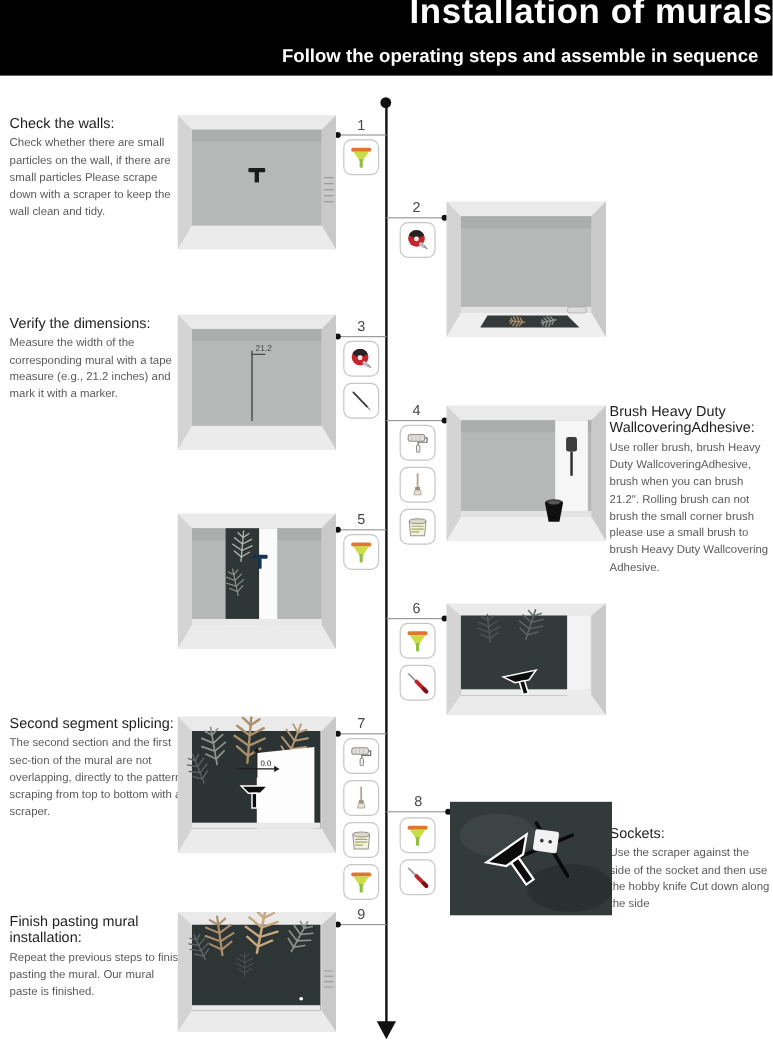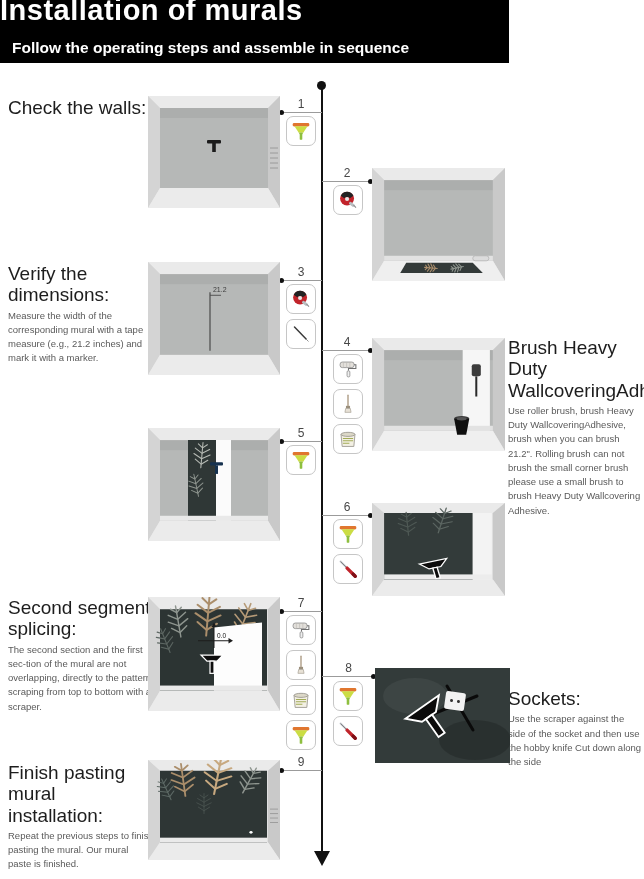--- a/index.html
+++ b/index.html
@@ -1,30 +1,30 @@
 <!DOCTYPE html>
 <html><head>
 <meta charset="utf-8">
 <style>
   html,body{margin:0;padding:0;background:#fff;}
   .page{position:relative;width:644px;height:879px;background:#ffffff;overflow:hidden;
         font-family:"Liberation Sans",sans-serif;}
   
-  .header{position:absolute;left:0;top:0;width:509px;height:63px;background:#000;
-          display:flex;flex-direction:column;align-items:flex-start;justify-content:center;gap:1px;}
+  .header{position:absolute;left:0;top:0;width:644px;height:63px;background:#000;
+          display:flex;flex-direction:column;align-items:flex-end;justify-content:center;gap:1px;}
   .header h1{margin:0;color:#fff;font-size:29px;font-weight:700;letter-spacing:.5px;line-height:1.1;}
   .header h2{margin:12px;color:#fff;font-size:15.5px;font-weight:700;line-height:1.1;}
   
   .timeline-line{position:absolute;left:321px;top:85px;width:2px;height:768px;background:#111;}
   .timeline-dot{position:absolute;left:317px;top:81px;width:9px;height:9px;border-radius:50%;background:#111;}
   .timeline-arrow{position:absolute;left:314px;top:851px;width:0;height:0;
                   border-left:8px solid transparent;border-right:8px solid transparent;border-top:15px solid #111;}
   
   .step-text{position:absolute;}
-  .step-text h3{margin:0 0 3px 0;font-size:19px;font-weight:400;color:#1d1d1d;line-height:1.12;}
+  .step-text h3{margin:0 0 3px 0;font-size:12px;font-weight:400;color:#1d1d1d;line-height:1.12;}
   .step-text p{margin:0;font-size:9.5px;color:#5a5a5a;line-height:1.5;}
   
   .connector{position:absolute;border-top:1px solid #9b9b9b;height:0;}
   .connector .num{position:absolute;left:0;right:0;top:-16px;text-align:center;
                   font-size:12px;color:#474747;}
   .connector .dot{position:absolute;top:-3px;width:5px;height:5px;background:#111;border-radius:50%;}
   .connector .dot.left{left:-1px;}
   .connector .dot.right{right:-1px;}
   
   .icon-stack{position:absolute;display:flex;flex-direction:column;gap:5px;}
@@ -53,20 +53,21 @@
     <h1>Installation of murals</h1>
     <h2>Follow the operating steps and assemble in sequence</h2>
   </div>
 
   <div class="timeline-dot"></div>
   <div class="timeline-line"></div>
   <div class="timeline-arrow"></div>
 
   <div class="step-text" style="left:8px;top:97px;width:142px">
     <h3>Check the walls:</h3>
+    <p>Check whether there are small particles on the wall, if there are small particles Please scrape down with a scraper to keep the wall clean and tidy.</p>
   </div>
   <div class="connector" style="left:280px;top:112px;width:42px">
     <span class="num">1</span>
     <span class="dot left"></span>
   </div>
   <div class="icon-stack" style="left:286px;top:116px">
       <div class="tool-box">
         <svg viewBox="0 0 28 28">
           <rect x="5" y="5.5" width="18" height="3.6" rx="1.6" fill="#e0762f"></rect>
           <polygon points="7,9 21,9 16.6,15.5 11.4,15.5" fill="#cbdd44"></polygon>

